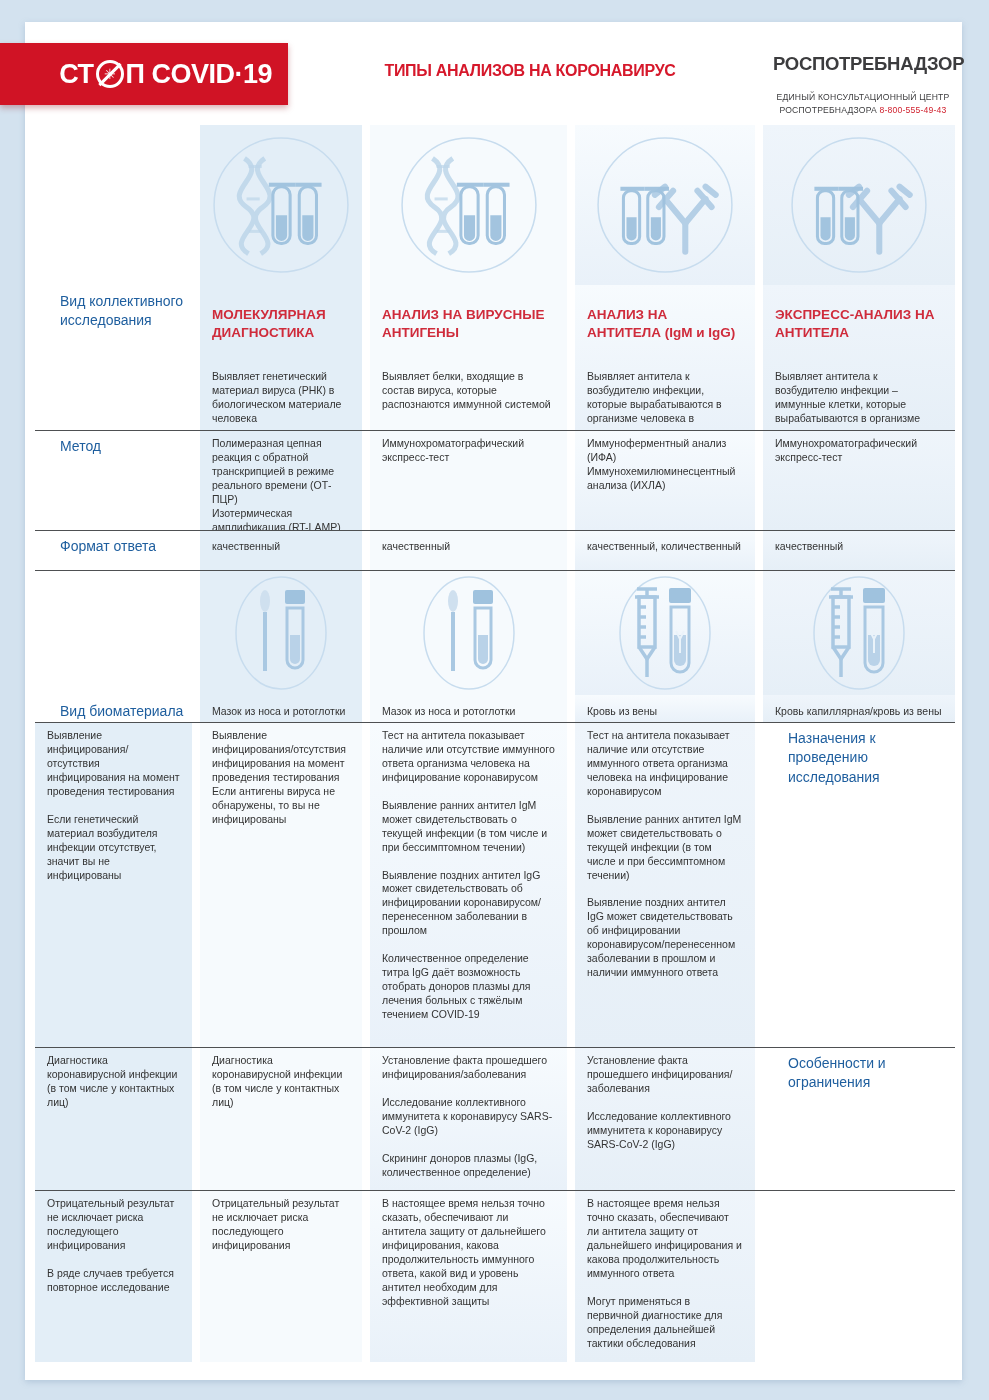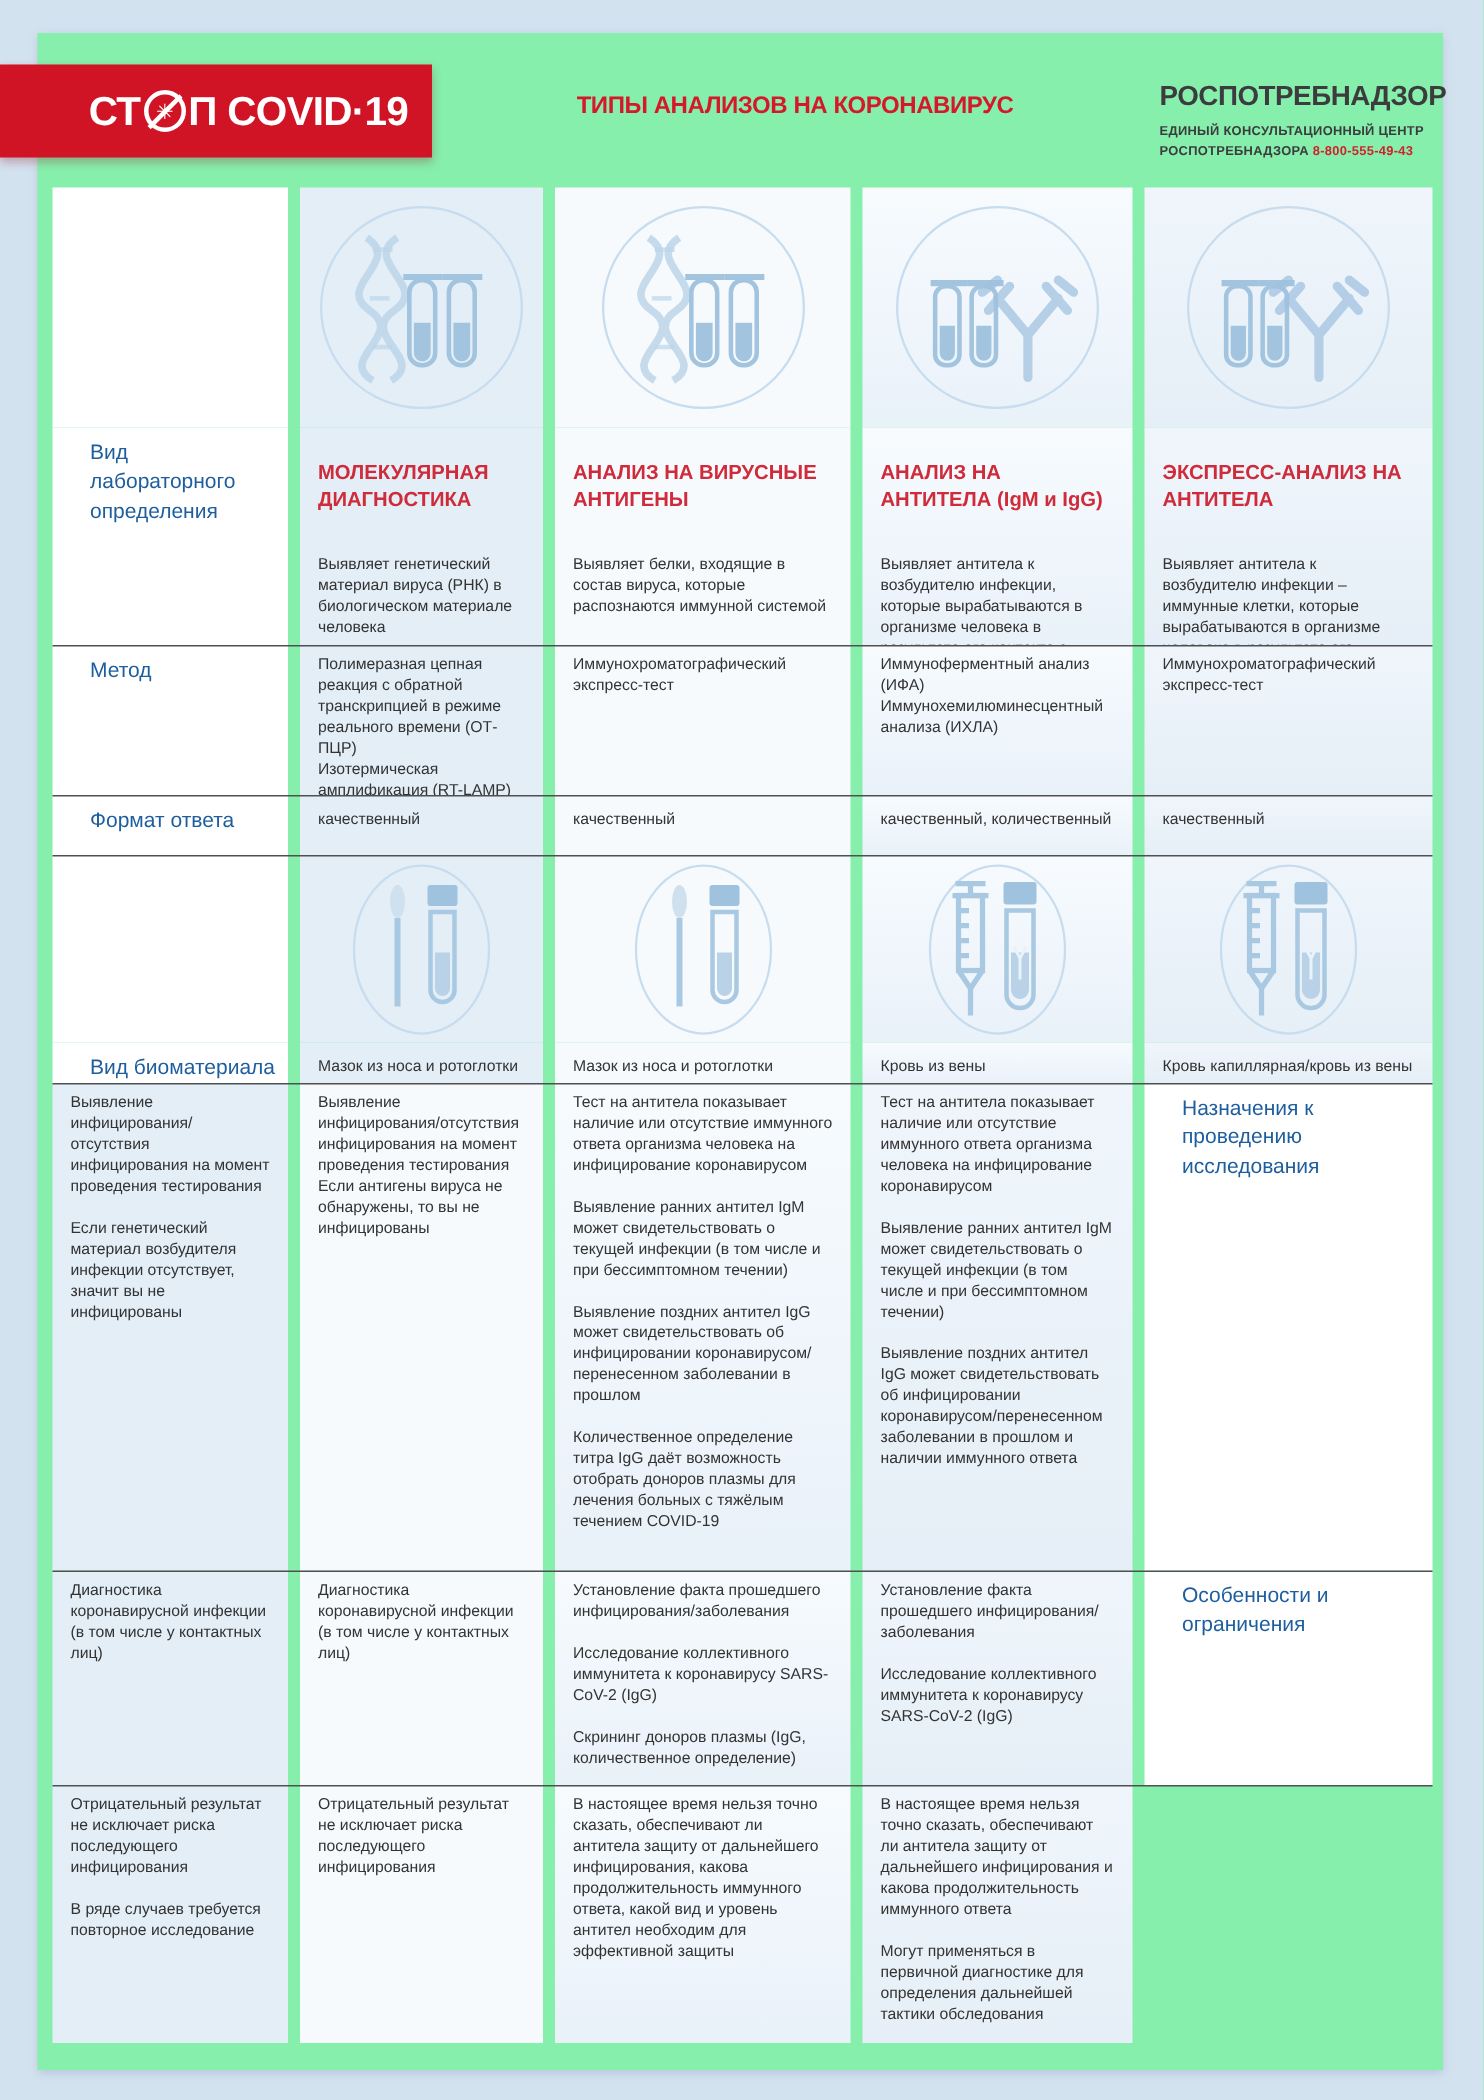--- a/index.html
+++ b/index.html
@@ -5,21 +5,21 @@
   * { margin:0; padding:0; box-sizing:border-box; }
   html,body { width:989px; height:1400px; }
   body {
     background:#d3e2ef;
     font-family:"Liberation Sans","DejaVu Sans",sans-serif;
     position:relative;
     overflow:hidden;
   }
   .card {
     position:absolute; left:25px; top:22px; width:937px; height:1358px;
-    background:#86efac;
+    background:#ffffff;
     box-shadow:0 2px 6px rgba(120,150,180,.35);
     padding-left:35px;
   }
   
   .banner {
     position:absolute; left:-25px; top:21px; width:288px; height:62px;
     background:#d01325;
     display:flex; align-items:center; justify-content:flex-end;
     padding-right:16px;
     box-shadow:0 3px 6px rgba(150,30,40,.35);
@@ -36,21 +36,21 @@
     content:""; position:absolute; left:-4px; top:10px; width:30px; height:3px;
     background:#fff; transform:rotate(-45deg);
   }
   .page-title {
     position:absolute; left:280px; top:40px; width:450px;
     text-align:center; color:#d6182b; font-weight:bold; font-size:16px;
     letter-spacing:-0.3px;
   }
   .org-block { position:absolute; left:748px; top:31px; width:180px; }
   .org-name { color:#3c3c3e; font-size:18.5px; font-weight:bold; letter-spacing:-0.3px; }
-  .org-sub  { margin-top:6px; color:#3c3c3e; font-size:8.6px; font-weight:bold; line-height:1.55; letter-spacing:0.2px; }
+  .org-sub  { margin-top:16px; color:#3c3c3e; font-size:8.6px; font-weight:normal; line-height:1.55; letter-spacing:0.2px;text-align:center; }
   .org-sub .phone { color:#d0212e; }
   
   .table {
     position:absolute; left:10px; top:103px; width:920px;
     display:grid;
     grid-template-columns:157px 162px 197px 180px 192px;
     grid-template-rows:160px 145px 100px 40px 125px 27px 325px 143px 172px;
     column-gap:8px;
   }
   .cell { font-size:10.5px; color:#333; line-height:1.33; white-space:pre-line; padding:7px 12px 0 12px; }
@@ -174,21 +174,21 @@
     <div class="cell bg2 iconcell"><svg width="146" height="146" viewBox="0 0 144 144">
           <use href="#ic-dna-tubes"></use>
         </svg></div>
     <div class="cell bg3 iconcell"><svg width="146" height="146" viewBox="0 0 144 144">
           <use href="#ic-antibody-tubes"></use>
         </svg></div>
     <div class="cell bg4 iconcell"><svg width="146" height="146" viewBox="0 0 144 144">
           <use href="#ic-antibody-tubes"></use>
         </svg></div>
 
-    <div class="cell label">Вид лабораторного определения</div>
+    <div class="cell label">Вид коллективного исследования</div>
     <div class="cell bg1">
       <div class="vtitle">МОЛЕКУЛЯРНАЯ ДИАГНОСТИКА</div>
       <div class="vdesc">Выявляет генетический материал вируса (РНК) в биологическом материале человека</div>
     </div>
     <div class="cell bg2">
       <div class="vtitle">АНАЛИЗ НА ВИРУСНЫЕ АНТИГЕНЫ</div>
       <div class="vdesc">Выявляет белки, входящие в состав вируса, которые распознаются иммунной системой</div>
     </div>
     <div class="cell bg3">
       <div class="vtitle">АНАЛИЗ НА АНТИТЕЛА (IgM и IgG)</div>

